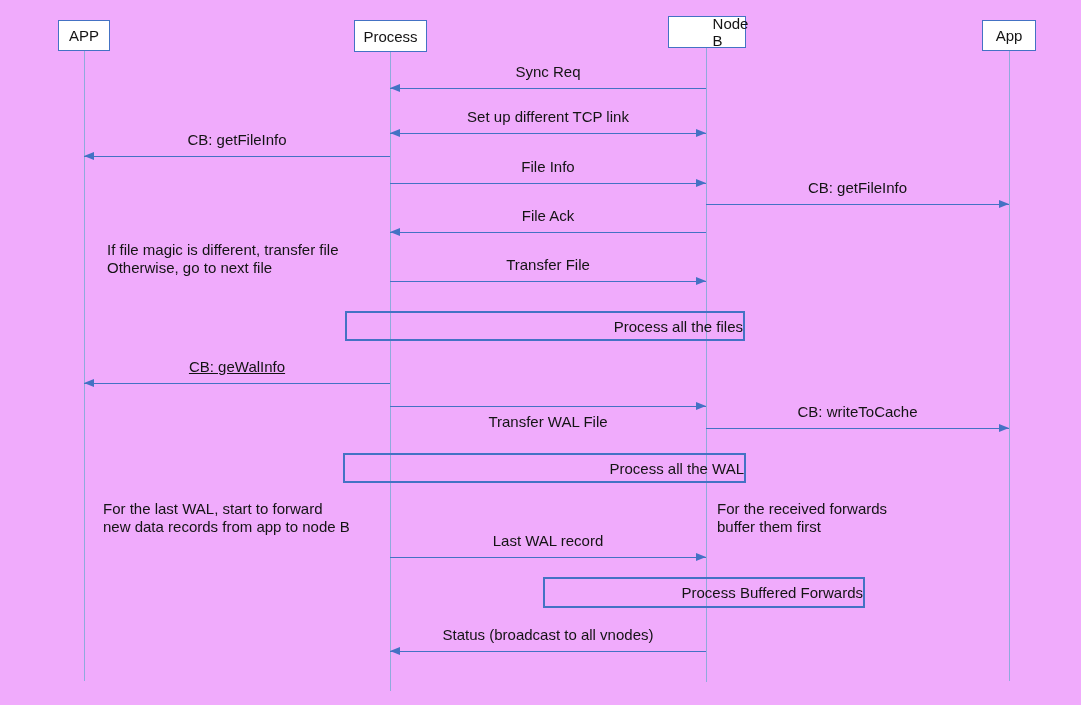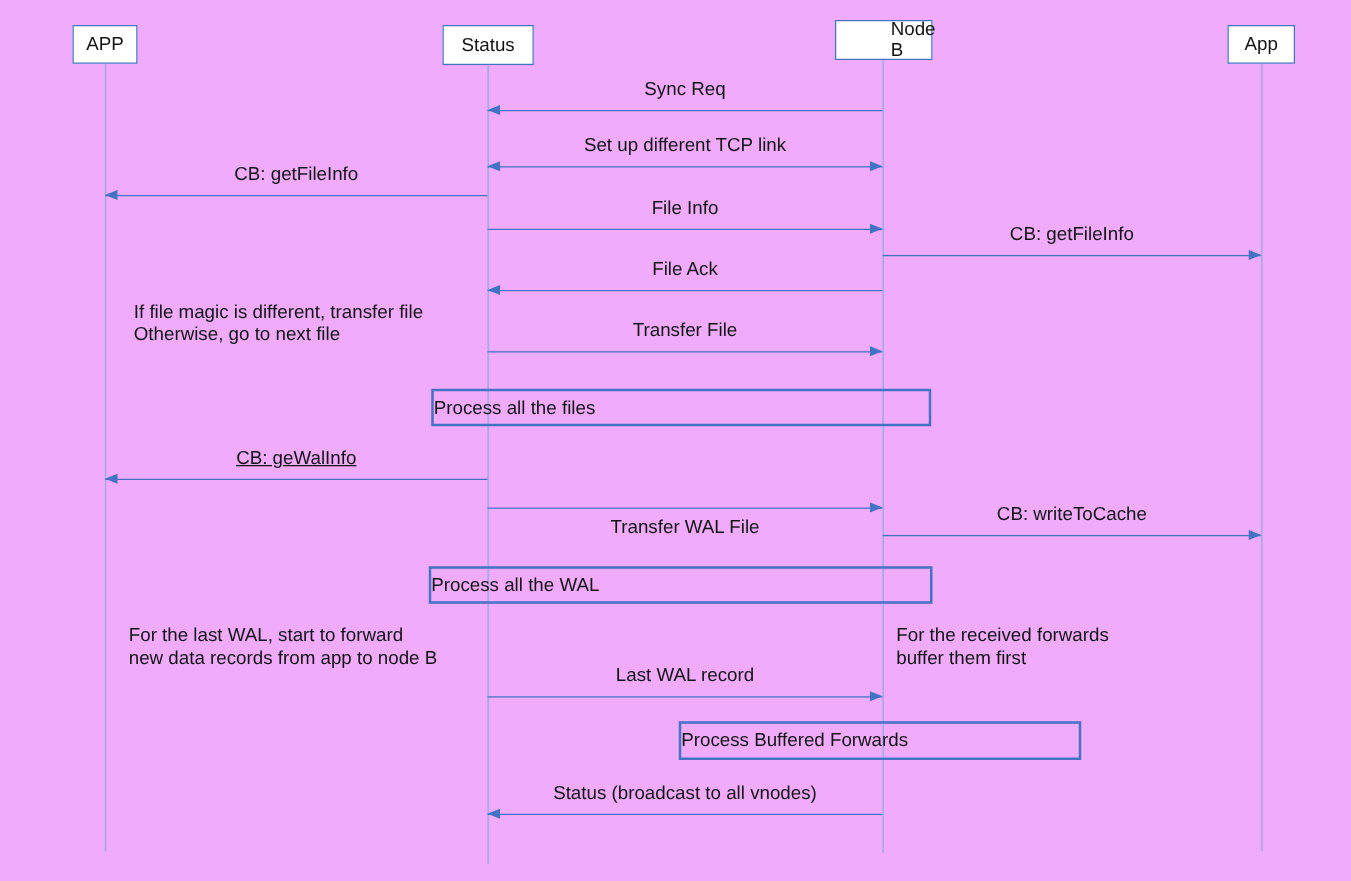--- a/index.html
+++ b/index.html
@@ -54,21 +54,21 @@
     border-bottom: 4.5px solid transparent;
     border-left: 10px solid var(--accent, #4472C4);
   }
   .proc {
     position: absolute;
     box-sizing: border-box;
     border: 2.2px solid var(--accent, #4472C4);
     background: transparent;
     display: flex;
     align-items: center;
-    justify-content: flex-start;
+    justify-content: flex-end;
     font-size: 15px;
     z-index: 2;
   }
   .anno {
     position: absolute;
     font-size: 15px;
     line-height: 18px;
     white-space: pre-line;
     z-index: 2;
   }
@@ -76,21 +76,21 @@
 </head>
 <body>
 
 <div class="canvas" id="canvas" style="background: #f0abfc; color: rgb(20, 20, 20);">
     <div class="lifeline" style="left: 84px; top: 51px; height: 630px;"></div>
     <div class="pbox" style="left: 58px; top: 20px; width: 52px; height: 31px;">
       <span>APP</span>
     </div>
     <div class="lifeline" style="left: 390px; top: 52px; height: 639px;"></div>
     <div class="pbox" style="left: 354px; top: 20px; width: 73px; height: 32px;">
-      <span>Status</span>
+      <span>Process</span>
     </div>
     <div class="lifeline" style="left: 706px; top: 48px; height: 634px;"></div>
     <div class="pbox" style="left: 668px; top: 16px; width: 78px; height: 32px; padding-left: 47px;">
       <span>Node B</span>
     </div>
     <div class="lifeline" style="left: 1009px; top: 51px; height: 630px;"></div>
     <div class="pbox" style="left: 982px; top: 20px; width: 54px; height: 31px;">
       <span>App</span>
     </div>
     <div class="msg-line" style="left: 390px; top: 88px; width: 316px;"></div>

